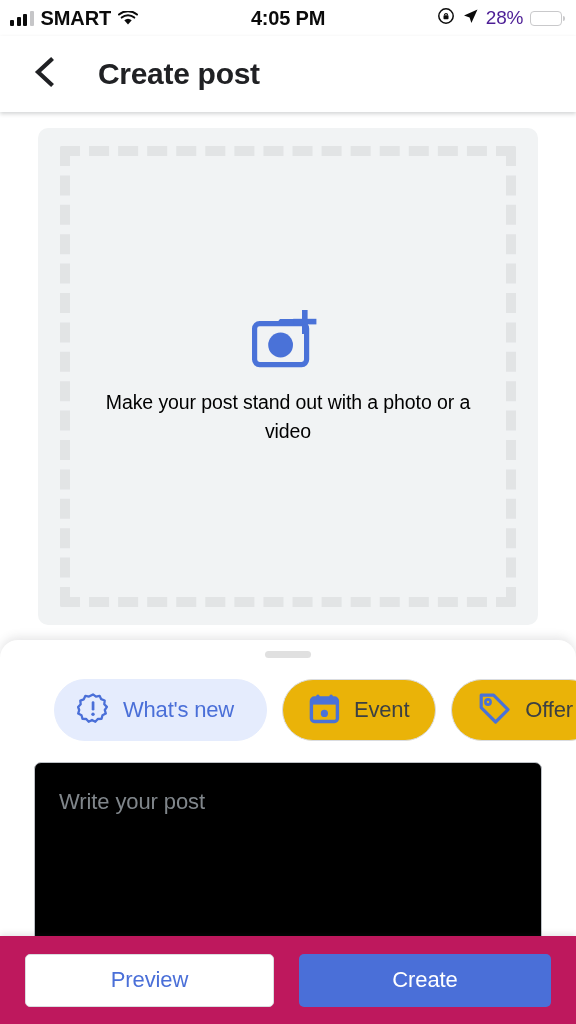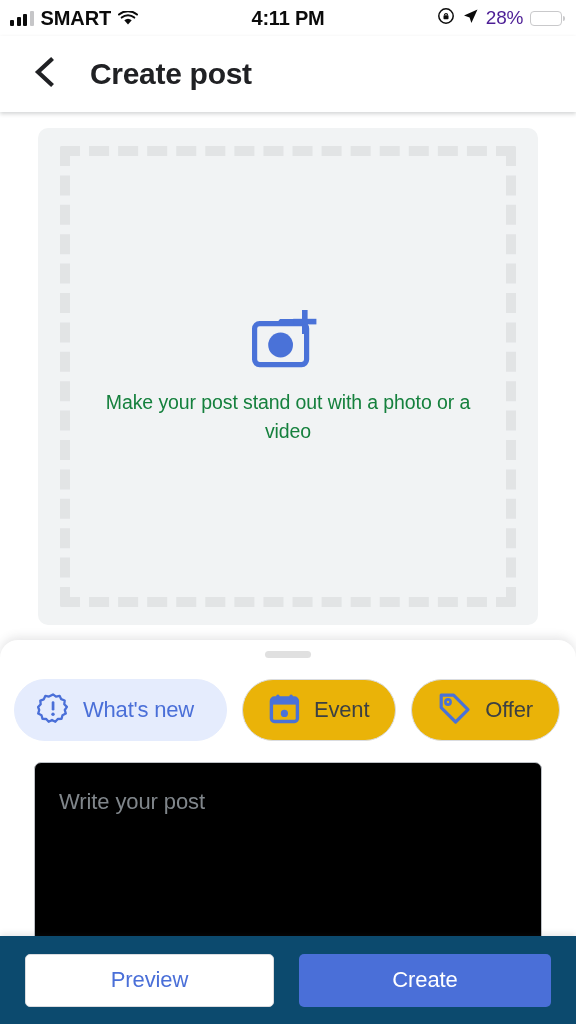--- a/index.html
+++ b/index.html
@@ -127,21 +127,21 @@
     display: flex;
     align-items: center;
     justify-content: center;
     cursor: pointer;
   }
   .page-title {
     font-size: 30px;
     font-weight: 700;
     color: #202124;
     letter-spacing: -0.3px;
-    margin-left: 16px;
+    margin-left: 24px;
   }
 
   
   .content-area {
     position: absolute;
     top: 113px; left: 0;
     width: 576px;
     height: 535px;
     background: #ffffff;
   }
@@ -171,21 +171,21 @@
     display: flex;
     flex-direction: column;
     align-items: center;
     width: 100%;
   }
   .camera-icon { display: block; }
   .media-hint {
     margin-top: 18px;
     font-size: 19.5px;
     line-height: 29px;
-    color: #15803d;
+    color: #000000;
     text-align: center;
     max-width: 380px;
     letter-spacing: -0.1px;
   }
 
   
   .bottom-sheet {
     position: absolute;
     left: 0;
     top: 640px;
@@ -203,20 +203,21 @@
     background: #e0e0e0;
     margin: 11px auto 0;
     cursor: grab;
   }
 
   .chips-row {
     display: flex;
     align-items: center;
     gap: 15px;
     padding: 21px 14px 0 14px;
+    margin-left: 40px;
   }
   .chip {
     height: 62px;
     border-radius: 31px;
     display: flex;
     align-items: center;
     justify-content: center;
     gap: 14px;
     padding: 16px 26px;
     border: 1.4px solid #dadce0;
@@ -250,21 +251,21 @@
     color: #80868b;
     letter-spacing: -0.1px;
   }
 
   
   .footer {
     position: absolute;
     left: 0; bottom: 0;
     width: 576px;
     height: 88px;
-    background: #0c4a6e;
+    background: #be185d;
     box-shadow: 0 -2px 6px rgba(60,64,67,0.13);
     display: flex;
     align-items: center;
     gap: 25px;
     padding: 0 25px;
     z-index: 12;
   }
   .btn-outline {
     flex: 0 0 249px;
     height: 53px;
@@ -306,21 +307,21 @@
       <span class="carrier">SMART</span>
       <span>
         <svg class="wifi-icon" viewBox="0 0 20 15">
           <path d="M10 13.4 L6.3 9.3 a5.6 5.6 0 0 1 7.4 0 Z" fill="#0b0b0b"></path>
           <path d="M3.7 6.6 a9.6 9.6 0 0 1 12.6 0" stroke="#0b0b0b" stroke-width="2" fill="none" stroke-linecap="round"></path>
           <path d="M1 3.5 a13.8 13.8 0 0 1 18 0" stroke="#0b0b0b" stroke-width="2" fill="none" stroke-linecap="round"></path>
         </svg>
       </span>
     </div>
 
-    <div class="status-time">4:11 PM</div>
+    <div class="status-time">4:05 PM</div>
 
     <div class="status-right">
       <span>
         <svg width="18" height="18" viewBox="0 0 18 18">
           <circle cx="9" cy="9" r="7.2" fill="none" stroke="#0b0b0b" stroke-width="1.5"></circle>
           <rect x="6.5" y="8.2" width="5" height="4" rx="0.8" fill="#0b0b0b"></rect>
           <path d="M7.4 8.2 a1.6 1.6 0 0 1 3.2 0" fill="none" stroke="#0b0b0b" stroke-width="1.1"></path>
         </svg>
       </span>
       <span>

